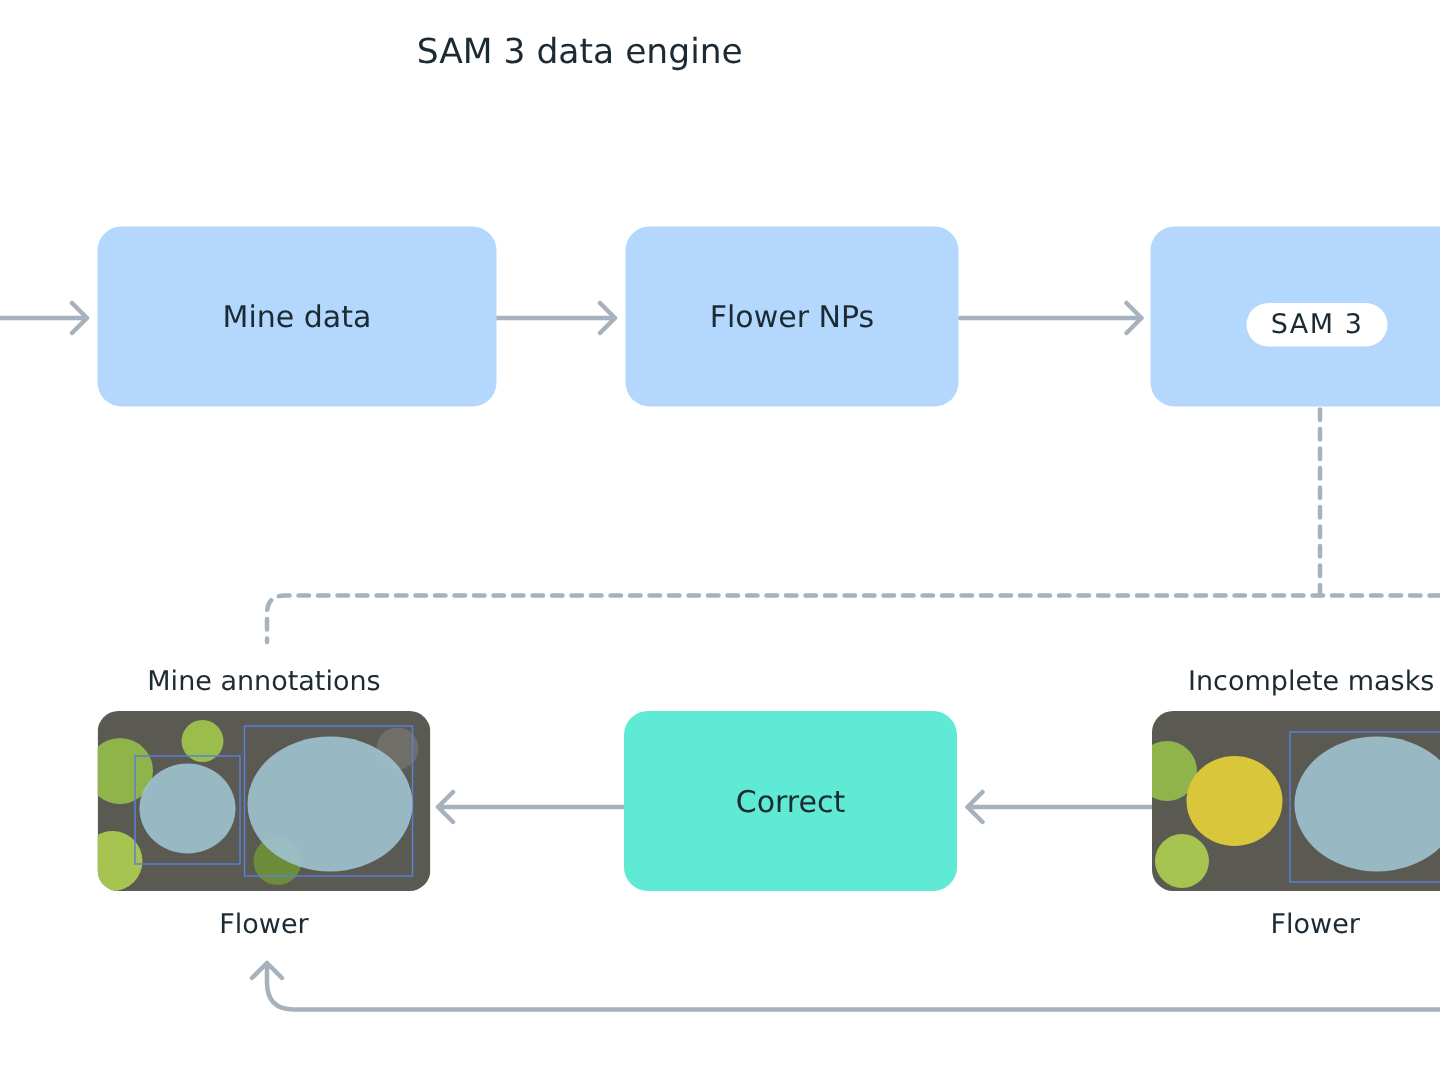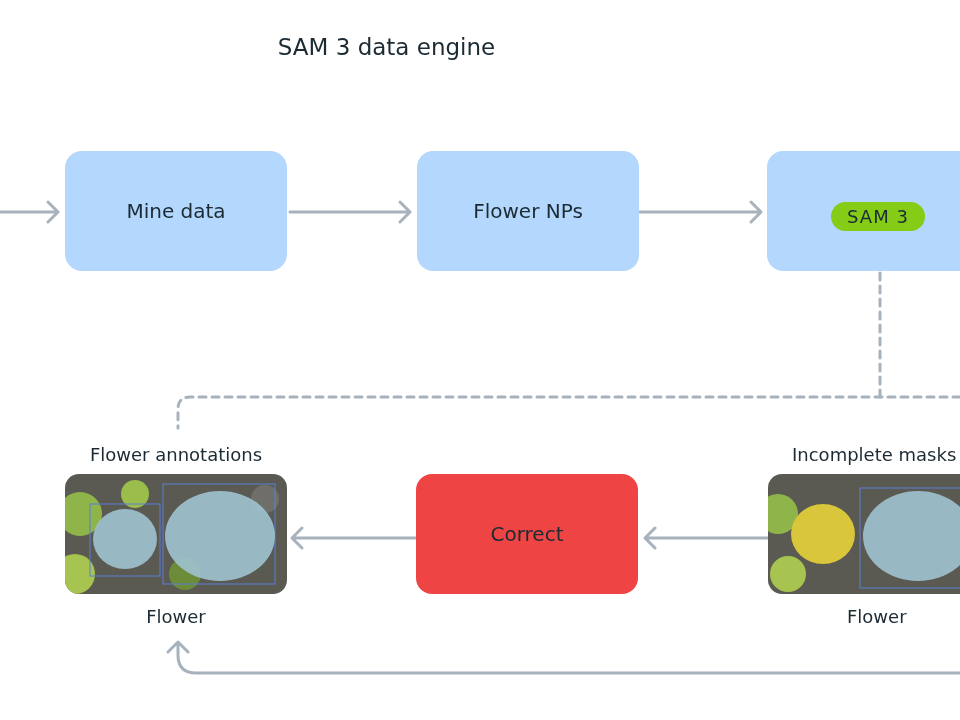--- a/index.html
+++ b/index.html
@@ -1,22 +1,22 @@
 <!DOCTYPE html>
 <html><head>
 <meta charset="utf-8">
 <style>
   html, body { margin:0; padding:0; }
   body { width:960px; height:720px; background:#ffffff; position:relative; overflow:hidden;
          font-family:"DejaVu Sans", sans-serif; color:#1c2b33; }
-  .title { position:absolute; left:0; width:773px; top:34px; text-align:center; font-size:23px; font-weight:500; color:#1c2b33; }
+  .title { position:absolute; left:0; width:773px; top:22px; text-align:center; font-size:23px; font-weight:500; color:#1c2b33; }
   .box { position:absolute; border-radius:16px; display:flex; flex-direction:column; align-items:center; justify-content:center; font-size:20px; color:#1c2b33; }
   .blue { background:#b3d7fd; }
-  .pink { background:#ef4444; }
-  .pill { margin-top:10px; background:#84cc16; border-radius:16px; padding:4px 16px; font-size:18px; letter-spacing:1px; }
+  .pink { background:#5eead4; }
+  .pill { margin-top:10px; background:#ffffff; border-radius:16px; padding:4px 16px; font-size:18px; letter-spacing:1px; }
   .lbl { position:absolute; font-size:18px; color:#1c2b33; text-align:center; white-space:nowrap; }
   .img { position:absolute; border-radius:14px; overflow:hidden; }
   svg.lines { position:absolute; left:0; top:0; }
 </style>
 </head>
 <body>
 
 <div class="title">SAM 3 data engine</div>
 
 <svg class="lines" width="960" height="720">
@@ -26,34 +26,34 @@
     <path d="M640 212 H761 M751 202 L761 212 L751 222"></path>
     <path d="M768 538 H645 M655 528 L645 538 L655 548"></path>
     <path d="M416 538 H292 M302 528 L292 538 L302 548"></path>
     <path d="M960 673 H196 Q178 673 178 655 V642 M168 652 L178 642 L188 652"></path>
     <path stroke-dasharray="7 6" d="M960 397 H190 Q178 397 178 409 V428"></path>
     <path stroke-dasharray="7 6" d="M880 397 V262"></path>
     <path d="M870 264 L880 254 L890 264"></path>
   </g>
 </svg>
 
-<div class="box blue" style="left:65px;top:151px;width:222px;height:120px;border-radius:17px;">
+<div class="box blue" style="left:65px;top:151px;width:266px;height:120px;">
   <span>Mine data</span>
 </div>
 <div class="box blue" style="left:417px;top:151px;width:222px;height:120px;">
   <span>Flower NPs</span>
 </div>
 <div class="box blue" style="left:767px;top:151px;width:222px;height:120px;">
   <span class="pill">SAM 3</span>
 </div>
 <div class="box pink" style="left:416px;top:474px;width:222px;height:120px;">
   <span>Correct</span>
 </div>
 
-<div class="lbl" style="left:65px;width:222px;top:444px;">Flower annotations</div>
+<div class="lbl" style="left:65px;width:222px;top:444px;">Mine annotations</div>
 <div class="img" style="left:65px;top:474px;width:222px;height:120px;">
   <svg width="222" height="120">
     <rect width="222" height="120" fill="#5a5a52"></rect>
     <circle cx="15" cy="40" r="22" fill="#8fb54a"></circle>
       <circle cx="10" cy="100" r="20" fill="#a6c44f"></circle>
     <circle cx="70" cy="20" r="14" fill="#9bbd4c"></circle>
       <circle cx="120" cy="100" r="16" fill="#6d8c3a"></circle>
     <circle cx="200" cy="25" r="14" fill="#706e68"></circle>
     <rect x="25" y="30" width="70" height="72" fill="none" stroke="#5b7fd6" stroke-width="1"></rect>
     <ellipse cx="60" cy="65" rx="32" ry="30" fill="#9fc2d0" opacity="0.9"></ellipse>

